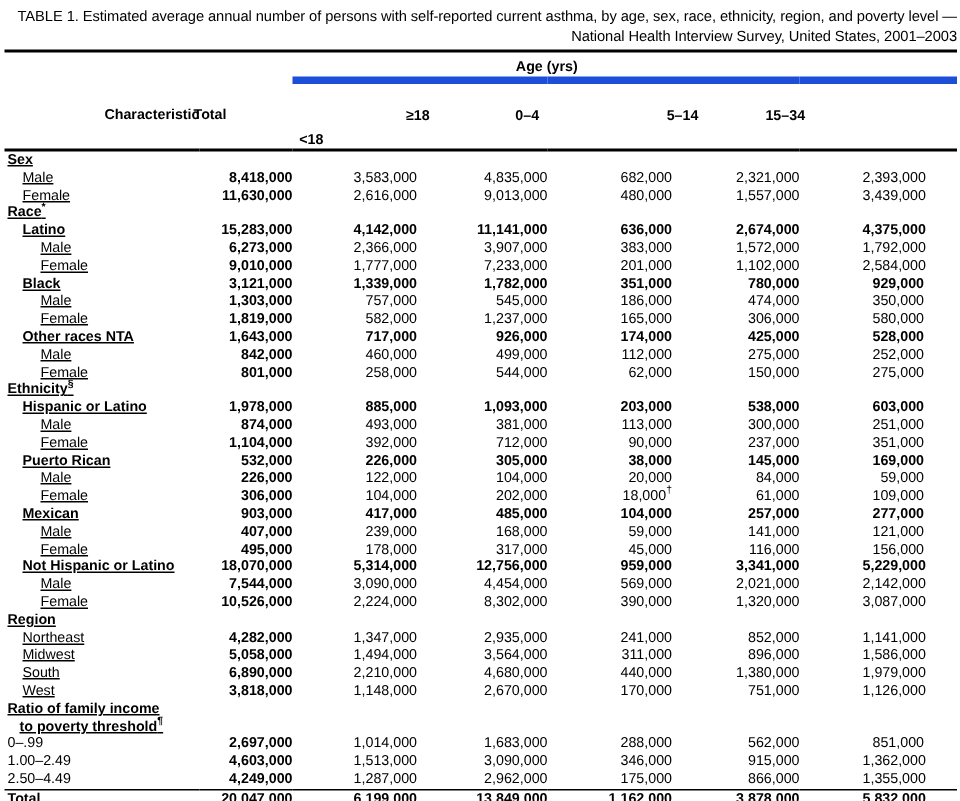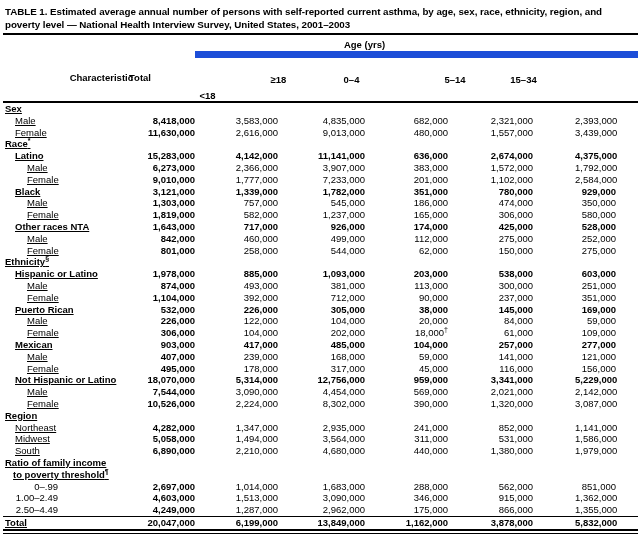--- a/index.html
+++ b/index.html
@@ -3,46 +3,46 @@
 <meta charset="utf-8">
 <style>
   html,body { margin:0; padding:0; background:#fff; }
   body {
     width:640px; height:534px; overflow:hidden;
     color:#000; font-family:"Liberation Sans", sans-serif;
     -webkit-font-smoothing:antialiased;
   }
   .page { box-sizing:border-box; width:640px; height:534px; padding:5px 2px 0 3px; }
   .title {
-    font-size:9.8px; font-weight:bold; line-height:13px;
-    letter-spacing:-0.05px; padding-left:2px; margin-bottom:2px;
+    font-size:9.8px; font-weight:normal; line-height:13px;
+    letter-spacing:-0.05px; padding-left:2px; margin-bottom:2px;text-align:right;
   }
   .title-rule { height:2px; background:#000; }
   table { border-collapse:collapse; table-layout:fixed; width:635px; font-size:9.5px; margin-top:1px; }
   col.c1{width:130px} col.c2{width:62px} col.c3{width:83px}
   col.c4{width:87px} col.c5{width:83px} col.c6{width:85px} col.c7{width:105px}
   thead th { font-weight:bold; padding:0; font-size:9.5px; }
   tr.age-span-row th { height:15px; vertical-align:bottom; }
-  .age-span-cell { border-bottom:7px solid #1d4ed8; text-align:center; }
+  .age-span-cell { border-bottom:5px solid #1d4ed8; text-align:center; }
   .age-span-cell span { position:relative; left:-52px; display:inline-block; padding-bottom:1px; }
   tr.col-head-row th { height:16px; vertical-align:middle; text-align:center; }
   tr.col-head-row th.h-char { text-align:right; padding-left:2px;text-decoration:underline; }
   tr.col-head-row th span { position:relative; display:inline-block; }
   th.h-total span { left:-24px; }
   th.h-lt18 span  { left:-29px;margin-top:32px; }
   th.h-ge18 span  { left:-43px; }
   th.h-0-4 span   { left:-55px; }
   th.h-5-14 span  { left:-57px;margin-left:43px; }
   th.h-15-34 span { left:-62px; }
   thead { border-bottom:2px solid #000; }
   td { padding:0; height:11.8px; line-height:11.8px; white-space:nowrap; overflow:visible; }
   td.c-label { text-align:left; padding-left:2px;text-decoration:underline; }
   td.i1 { padding-left:12px; }
   td.i2 { padding-left:24px; }
-  td.ratio span.r { display:inline-block; width:53px; text-align:right; }
+  td.ratio span.r { display:inline-block; width:53px; text-align:left; }
   td.num { text-align:right; }
   td.last { padding-right:22px;padding-left:42px; }
   tr.sec td, tr.b td, td.c-total { font-weight:bold; }
   tr.row-total td { border-top:1px solid #000; font-weight:bold; }
   .sec2-l2 { padding-left:8px; }
   sup { font-size:7px; vertical-align:super; line-height:0; }
   .bottom-rule-a { width:635px; height:2px; background:#000; }
   .bottom-rule-b { width:635px; height:1px; background:#000; margin-top:2px; }
 </style>
 </head>
@@ -307,31 +307,40 @@
           <td class="num">241,000</td>
           <td class="num">852,000</td>
           <td class="num last">1,141,000</td>
         </tr>
         <tr>
           <td class="c-label i1">Midwest</td>
           <td class="num c-total">5,058,000</td>
           <td class="num">1,494,000</td>
           <td class="num">3,564,000</td>
           <td class="num">311,000</td>
-          <td class="num">531,000</td>
+          <td class="num">896,000</td>
           <td class="num last">1,586,000</td>
         </tr>
         <tr>
           <td class="c-label i1">South</td>
           <td class="num c-total">6,890,000</td>
           <td class="num">2,210,000</td>
           <td class="num">4,680,000</td>
           <td class="num">440,000</td>
           <td class="num">1,380,000</td>
           <td class="num last">1,979,000</td>
+        </tr>
+        <tr>
+          <td class="c-label i1">West</td>
+          <td class="num c-total">3,818,000</td>
+          <td class="num">1,148,000</td>
+          <td class="num">2,670,000</td>
+          <td class="num">170,000</td>
+          <td class="num">751,000</td>
+          <td class="num last">1,126,000</td>
         </tr>
         <tr class="sec">
           <td class="c-label" colspan="7">
             <div>Ratio of family income</div>
             <div class="sec2-l2">to poverty threshold<sup>¶</sup></div>
           </td>
         </tr>
         <tr>
           <td class="c-label ratio"><span class="r">0–.99</span></td>
           <td class="num c-total">2,697,000</td>

